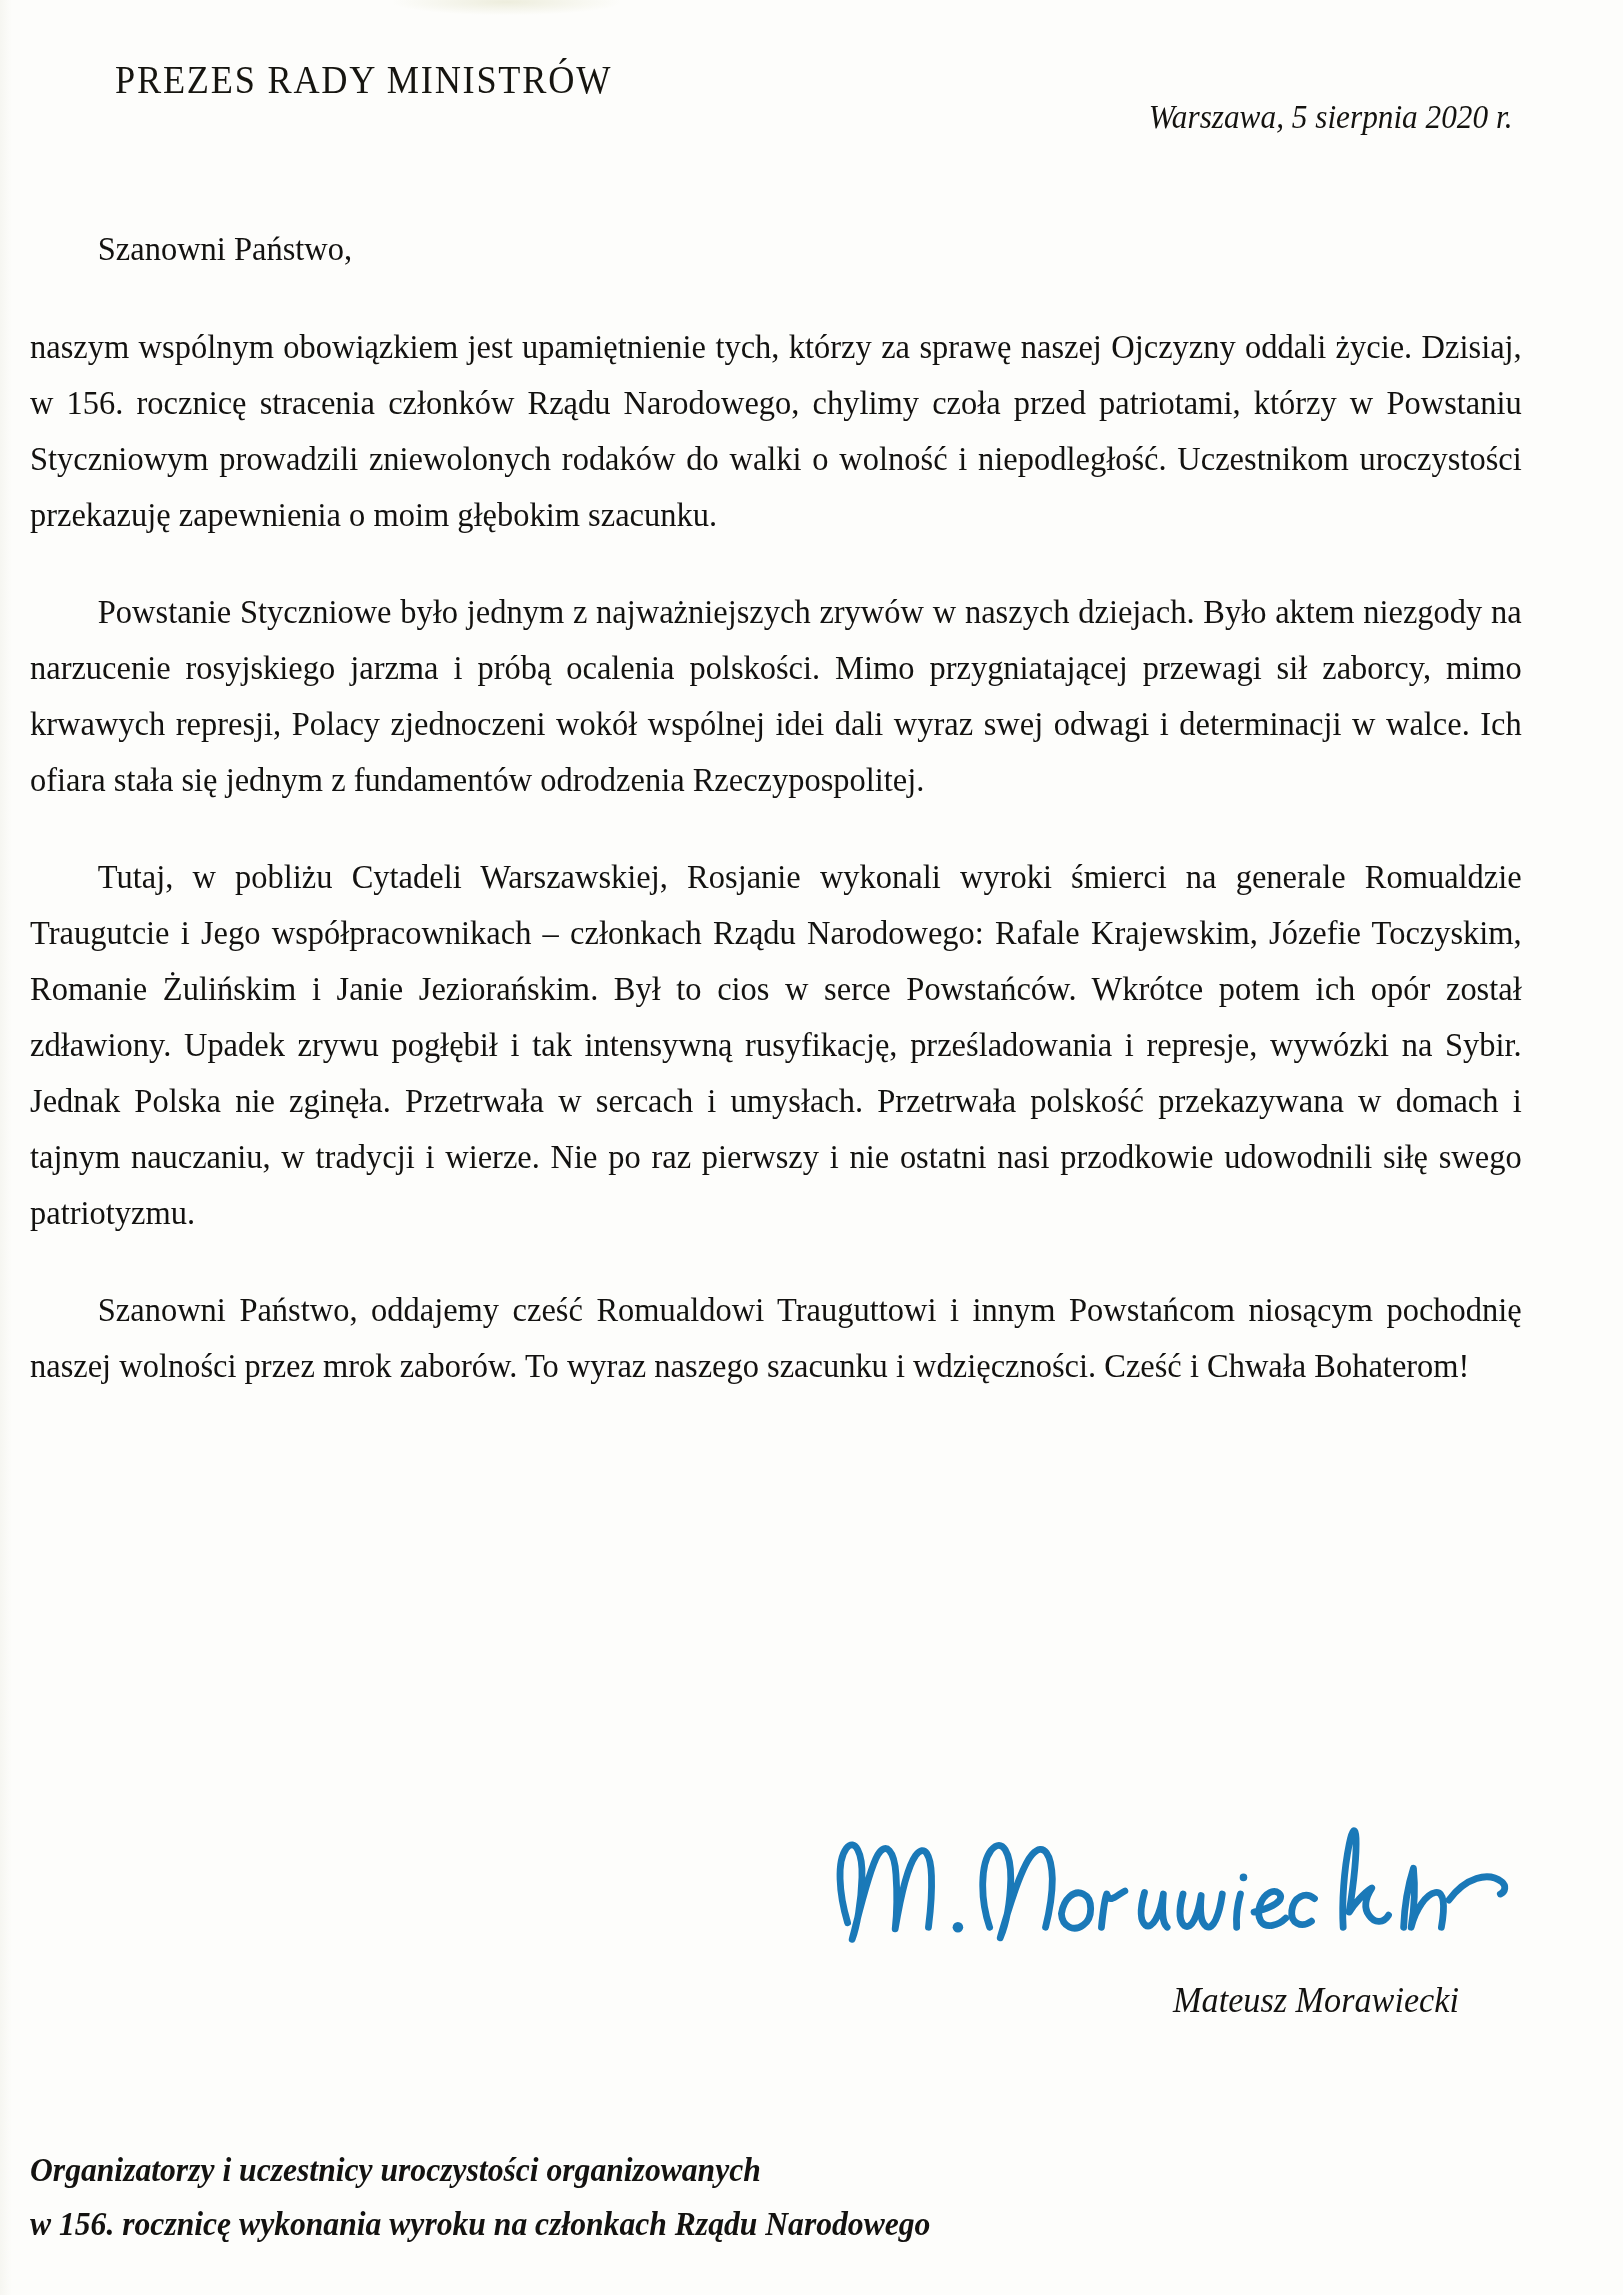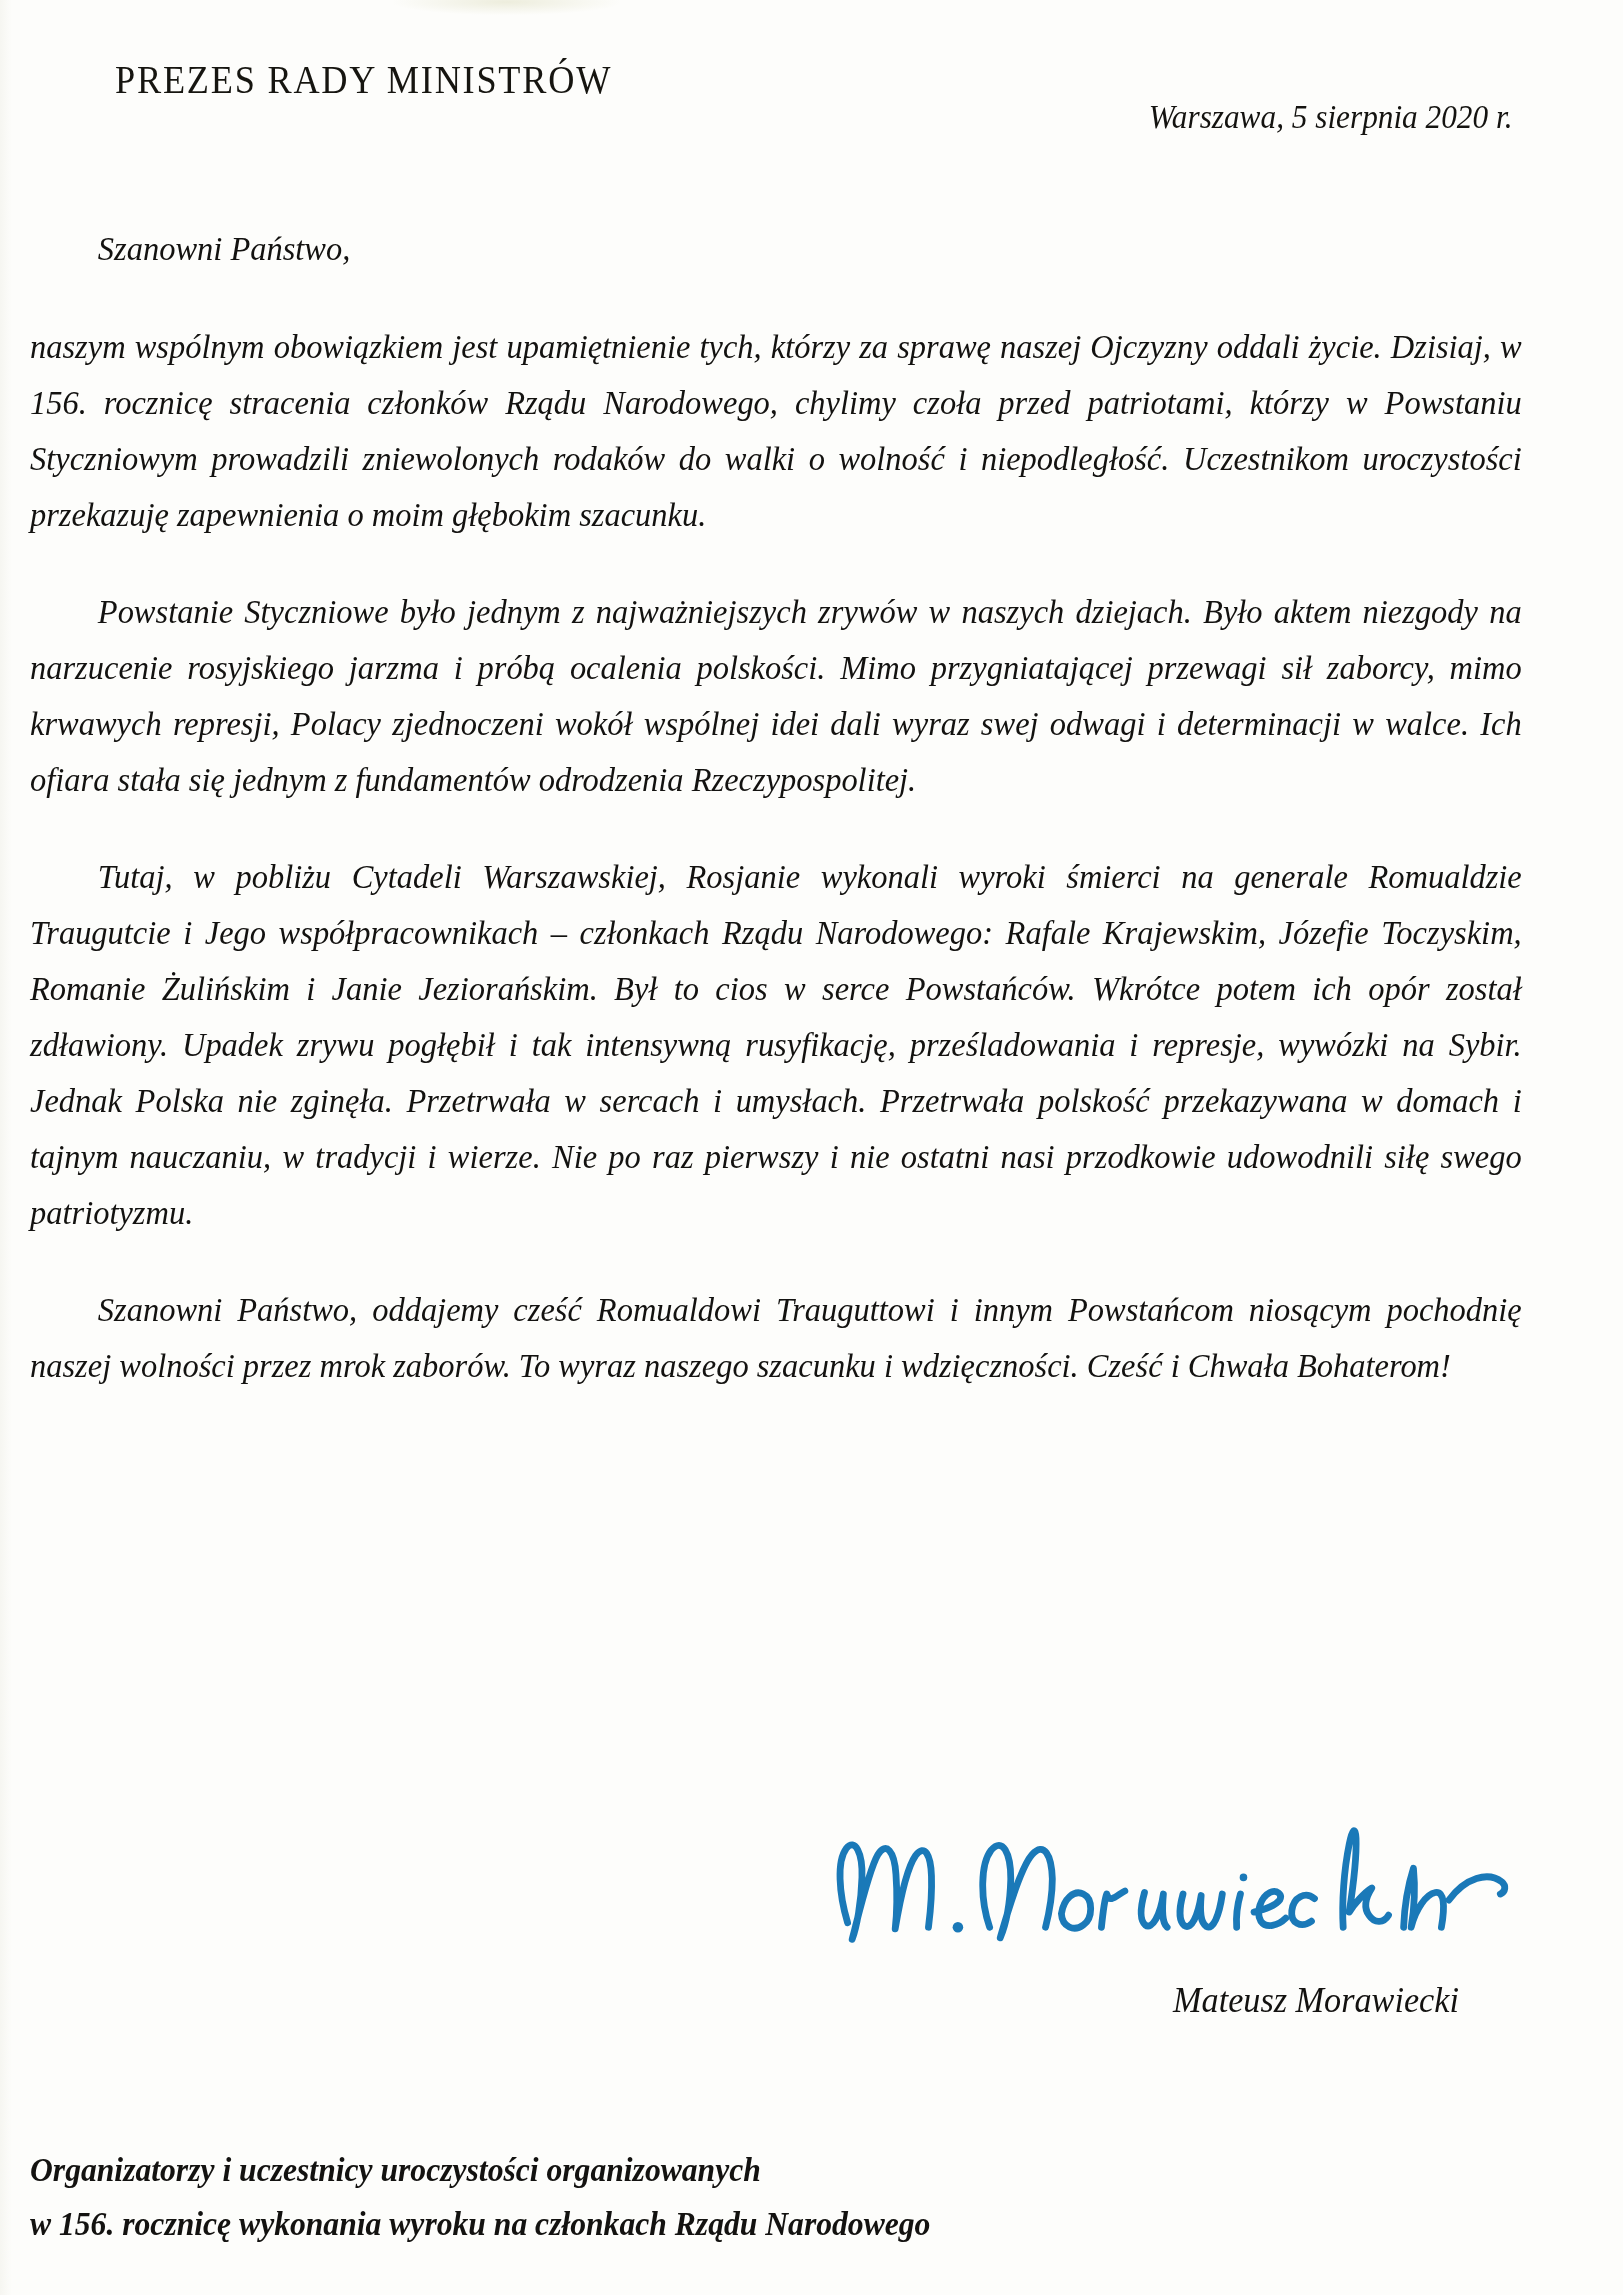--- a/index.html
+++ b/index.html
@@ -64,21 +64,20 @@
     transform-origin: right center;
   }
 
   
   .body-block {
     position: absolute;
     top: 221px;
     left: 30px;
     width: 1562px;
     font-family: "Liberation Serif", "DejaVu Serif", serif;
-    font-style: italic;
     font-size: 34px;
     line-height: 56px;
     color: #131210;
     text-align: justify;
     text-justify: inter-word;
   }
 
   .body-block p {
     margin: 0 0 24px 0;
     transform: scaleX(0.955);

